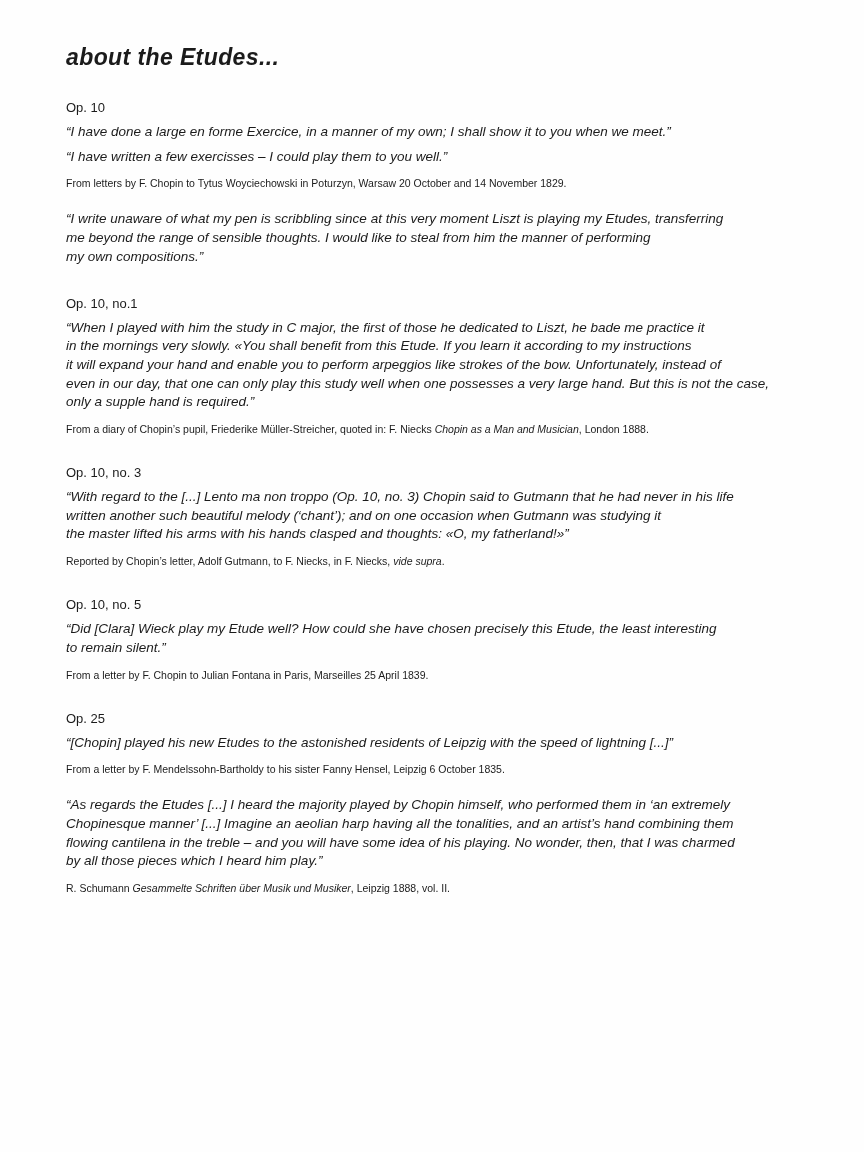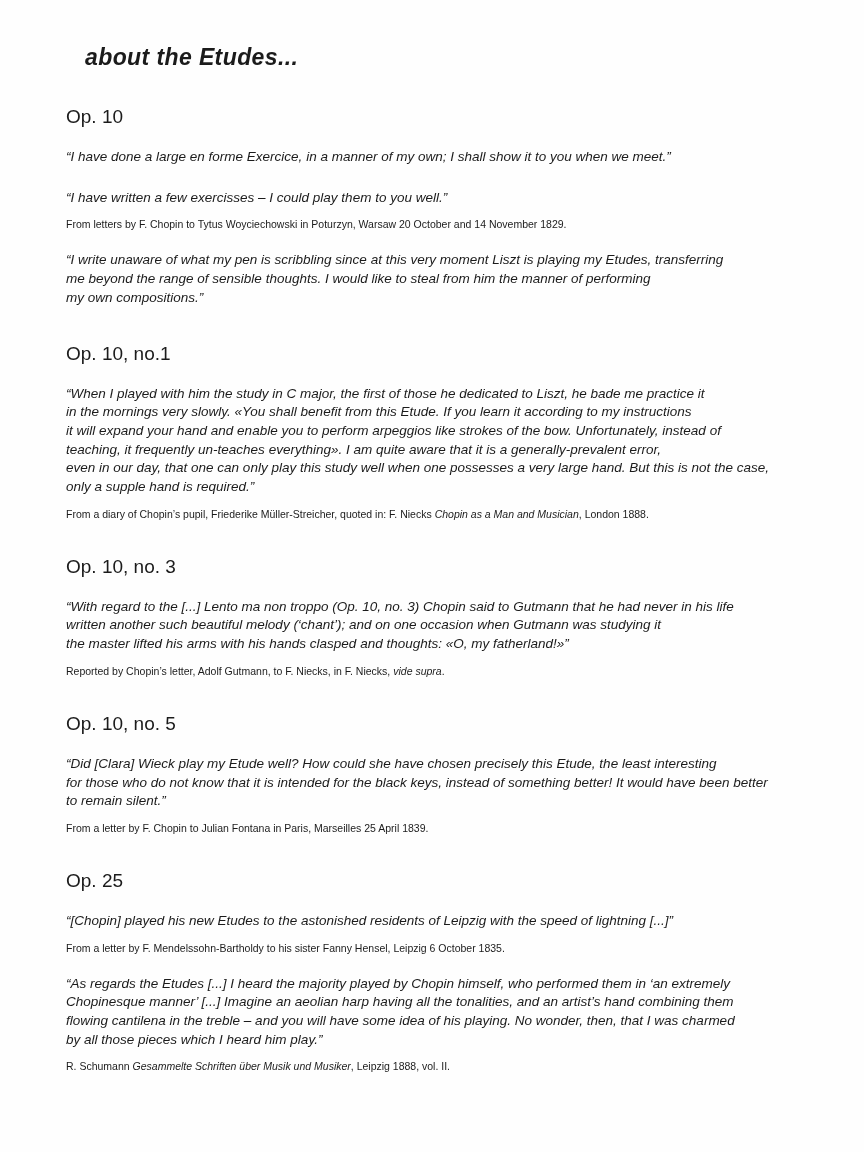--- a/index.html
+++ b/index.html
@@ -13,28 +13,27 @@
     color: #1b1b1b;
     overflow-x: hidden;
   }
   .page { padding: 44px 58px 70px 66px; }
   .title {
     font-size: 23px;
     font-weight: bold;
     font-style: italic;
     letter-spacing: 0.4px;
     margin-bottom: 10px;
-    margin-left: 19px;
   }
   .heading {
-    font-size: 19px;
+    font-size: 13px;
     line-height: 19px;
-    margin-top: 36px;
+    margin-top: 27px;
   }
-  .quote { margin-top: 22px; }
+  .quote { margin-top: 6px; }
   .quote.gap-before { margin-top: 20px; }
   .quote .line {
     font-size: 13.5px;
     font-style: italic;
     line-height: 18.7px;
     white-space: nowrap;
   }
   .source {
     margin-top: 10px;
     font-size: 10.5px;
@@ -63,40 +62,38 @@
           <div class="line">me beyond the range of sensible thoughts. I would like to steal from him the manner of performing</div>
           <div class="line">my own compositions.”</div>
         </div>
       </section>
       <section class="section">
         <div class="heading">Op. 10, no.1</div>
         <div class="quote">
           <div class="line">“When I played with him the study in C major, the first of those he dedicated to Liszt, he bade me practice it</div>
           <div class="line">in the mornings very slowly. «You shall benefit from this Etude. If you learn it according to my instructions</div>
           <div class="line">it will expand your hand and enable you to perform arpeggios like strokes of the bow. Unfortunately, instead of</div>
-          <div class="line">teaching, it frequently un-teaches everything». I am quite aware that it is a generally-prevalent error,</div>
           <div class="line">even in our day, that one can only play this study well when one possesses a very large hand. But this is not the case,</div>
           <div class="line">only a supple hand is required.”</div>
         </div>
         <div class="source"><span>From a diary of Chopin’s pupil, Friederike Müller-Streicher, quoted in: F. Niecks </span><span class="it">Chopin as a Man and Musician</span><span>, London 1888.</span></div>
       </section>
       <section class="section">
         <div class="heading">Op. 10, no. 3</div>
         <div class="quote">
           <div class="line">“With regard to the [...] Lento ma non troppo (Op. 10, no. 3) Chopin said to Gutmann that he had never in his life</div>
           <div class="line">written another such beautiful melody (‘chant’); and on one occasion when Gutmann was studying it</div>
           <div class="line">the master lifted his arms with his hands clasped and thoughts: «O, my fatherland!»”</div>
         </div>
         <div class="source"><span>Reported by Chopin’s letter, Adolf Gutmann, to F. Niecks, in F. Niecks, </span><span class="it">vide supra</span><span>.</span></div>
       </section>
       <section class="section">
         <div class="heading">Op. 10, no. 5</div>
         <div class="quote">
           <div class="line">“Did [Clara] Wieck play my Etude well? How could she have chosen precisely this Etude, the least interesting</div>
-          <div class="line">for those who do not know that it is intended for the black keys, instead of something better! It would have been better</div>
           <div class="line">to remain silent.”</div>
         </div>
         <div class="source"><span>From a letter by F. Chopin to Julian Fontana in Paris, Marseilles 25 April 1839.</span></div>
       </section>
       <section class="section">
         <div class="heading">Op. 25</div>
         <div class="quote">
           <div class="line">“[Chopin] played his new Etudes to the astonished residents of Leipzig with the speed of lightning [...]”</div>
         </div>
         <div class="source"><span>From a letter by F. Mendelssohn-Bartholdy to his sister Fanny Hensel, Leipzig 6 October 1835.</span></div>

